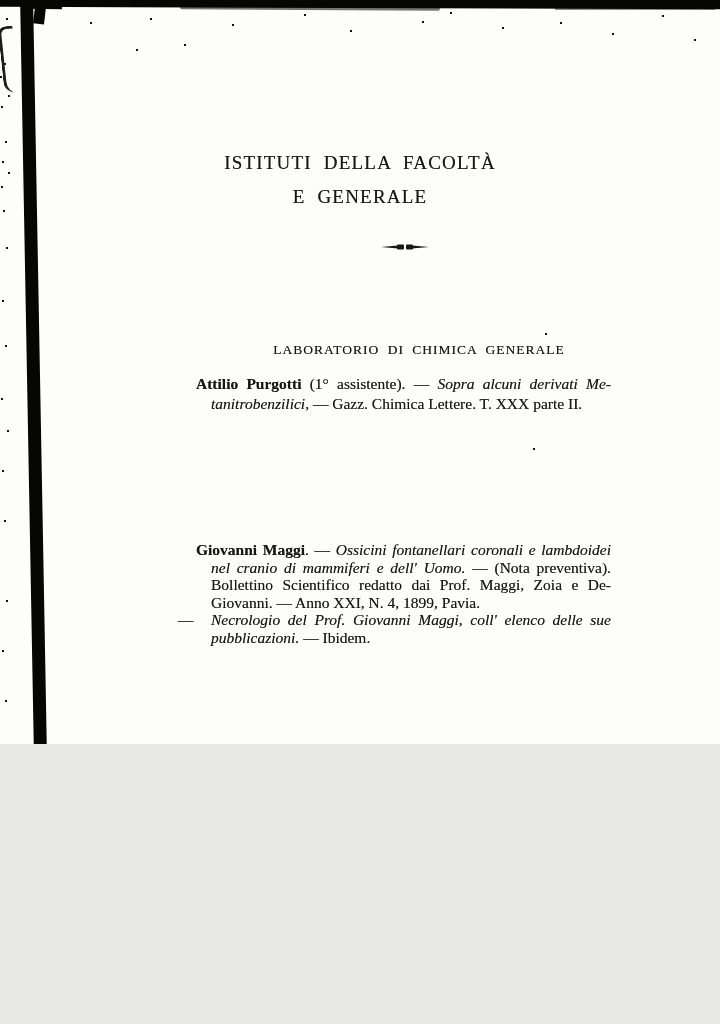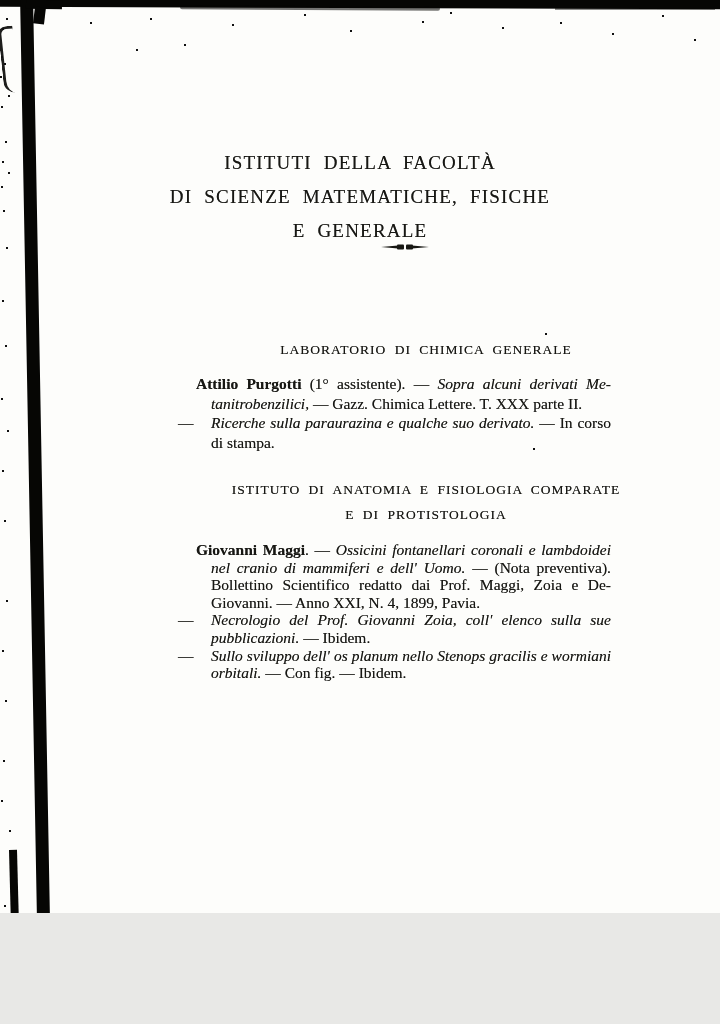--- a/index.html
+++ b/index.html
@@ -1,35 +1,35 @@
 <!DOCTYPE html>
 <html><head>
 <meta charset="utf-8">
 <title>Scanned book page</title>
 <style>
   html,body{margin:0;padding:0;background:#e8e8e6;}
   .page{
     position:relative;
-    width:720px;height:913px;
+    width:720px;height:744px;
     background:#fdfdfb;
     overflow:hidden;
     font-family:"Liberation Serif","DejaVu Serif",serif;
     color:#171713;
     text-shadow:0 0 .35px rgba(10,10,8,.55);
   }
   
   .title-block{
     position:absolute;top:146px;left:110px;width:500px;
     text-align:center;
     font-size:19px;line-height:34px;
     letter-spacing:1.2px;word-spacing:6px;
   }
   .ornament{position:absolute;top:243px;left:381px;width:48px;height:8px;}
   .section-heading{
-    position:absolute;left:201px;width:450px;
+    position:absolute;left:194px;width:450px;
     margin:0;font-weight:400;
     text-align:center;
     font-size:13.5px;line-height:25px;
     letter-spacing:1px;word-spacing:4px;
   }
   #heading-1{top:337px;}
   #heading-2{top:477px;}
   .entries{position:absolute;left:178px;width:433px;font-size:15.5px;}
   #entries-1{top:374px;line-height:19.5px;}
   #entries-2{top:541px;line-height:17.6px;}
@@ -73,47 +73,40 @@
       640px 990px 0 0 #101010, 120px 1000px 0 0 #101010, 320px 998px 0 0 #101010;
   }
 </style>
 </head>
 <body>
 
 <div class="page">
 
   <header class="title-block">
     <div class="title-line">ISTITUTI DELLA FACOLTÀ</div>
-    <div class="title-line">DI SCIENZE MATEMATICHE, FISICHE</div>
     <div class="title-line">E GENERALE</div>
   </header>
 
   <svg class="ornament" viewBox="0 0 48 8" aria-hidden="true">
     <path fill="#171713" d="M0,4 L17,2.4 L17,5.6 Z"></path>
     <rect fill="#171713" x="16" y="1.5" width="7" height="5" rx="1"></rect>
     <rect fill="#171713" x="25" y="1.5" width="7" height="5" rx="1"></rect>
     <path fill="#171713" d="M48,4 L31,2.4 L31,5.6 Z"></path>
   </svg>
 
   <h2 id="heading-1" class="section-heading">
     <span class="heading-line">LABORATORIO DI CHIMICA GENERALE</span>
   </h2>
   <div id="entries-1" class="entries">
       <p class="entry author"><span class="b">Attilio Purgotti</span><span class="r"> (1° assistente). — </span><span class="i">Sopra alcuni derivati Me­tanitrobenzilici,</span><span class="r"> — Gazz. Chimica Lettere. T. XXX parte II.</span></p>
-      <p class="entry more"><span class="lead">—</span><span class="i">Ricerche sulla paraurazina e qualche suo derivato.</span><span class="r"> — In corso di stampa.</span></p>
     </div>
 
-  <h2 id="heading-2" class="section-heading">
-    <span class="heading-line">ISTITUTO DI ANATOMIA E FISIOLOGIA COMPARATE</span><br>
-    <span class="heading-line">E DI PROTISTOLOGIA</span>
-  </h2>
   <div id="entries-2" class="entries">
       <p class="entry author"><span class="b">Giovanni Maggi</span><span class="r">. — </span><span class="i">Ossicini fontanellari coronali e lambdoidei nel cranio di mammiferi e dell' Uomo.</span><span class="r"> — (Nota preventiva). Bollettino Scientifico redatto dai Prof. Maggi, Zoia e De-Giovanni. — Anno XXI, N. 4, 1899, Pavia.</span></p>
-      <p class="entry more"><span class="lead">—</span><span class="i">Necrologio del Prof. Giovanni Zoia, coll' elenco sulla sue pubblicazioni.</span><span class="r"> — Ibidem.</span></p>
-      <p class="entry more"><span class="lead">—</span><span class="i">Sullo sviluppo dell' os planum nello Stenops gracilis e wor­miani orbitali.</span><span class="r"> — Con fig. — Ibidem.</span></p>
+      <p class="entry more"><span class="lead">—</span><span class="i">Necrologio del Prof. Giovanni Maggi, coll' elenco delle sue pubblicazioni.</span><span class="r"> — Ibidem.</span></p>
     </div>
 
   <div class="art art-top-band"></div>
   <div class="art art-top-band2"></div>
   <div class="art art-top-band3"></div>
   <div class="art art-bind-bar"></div>
   <div class="art art-bind-bar2"></div>
   <div class="art art-corner1"></div>
   <div class="art art-corner2"></div>
   <div class="art art-hook"></div>

